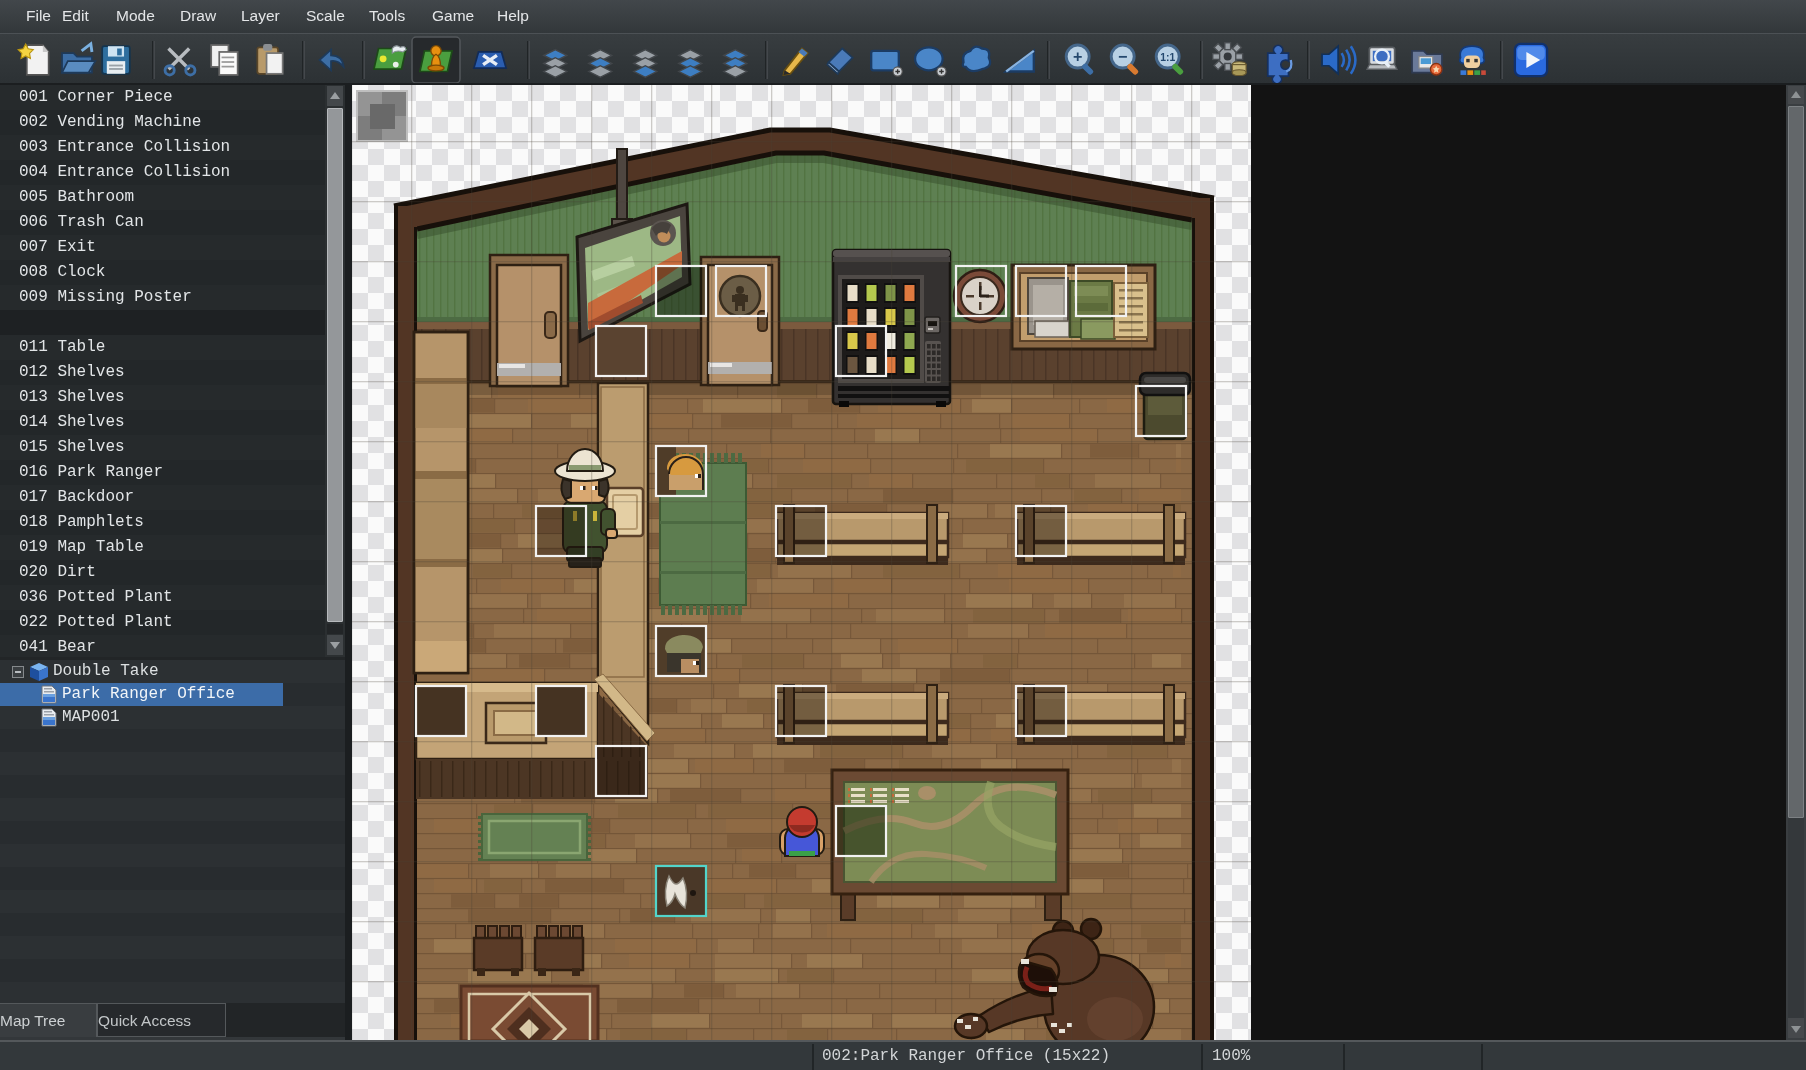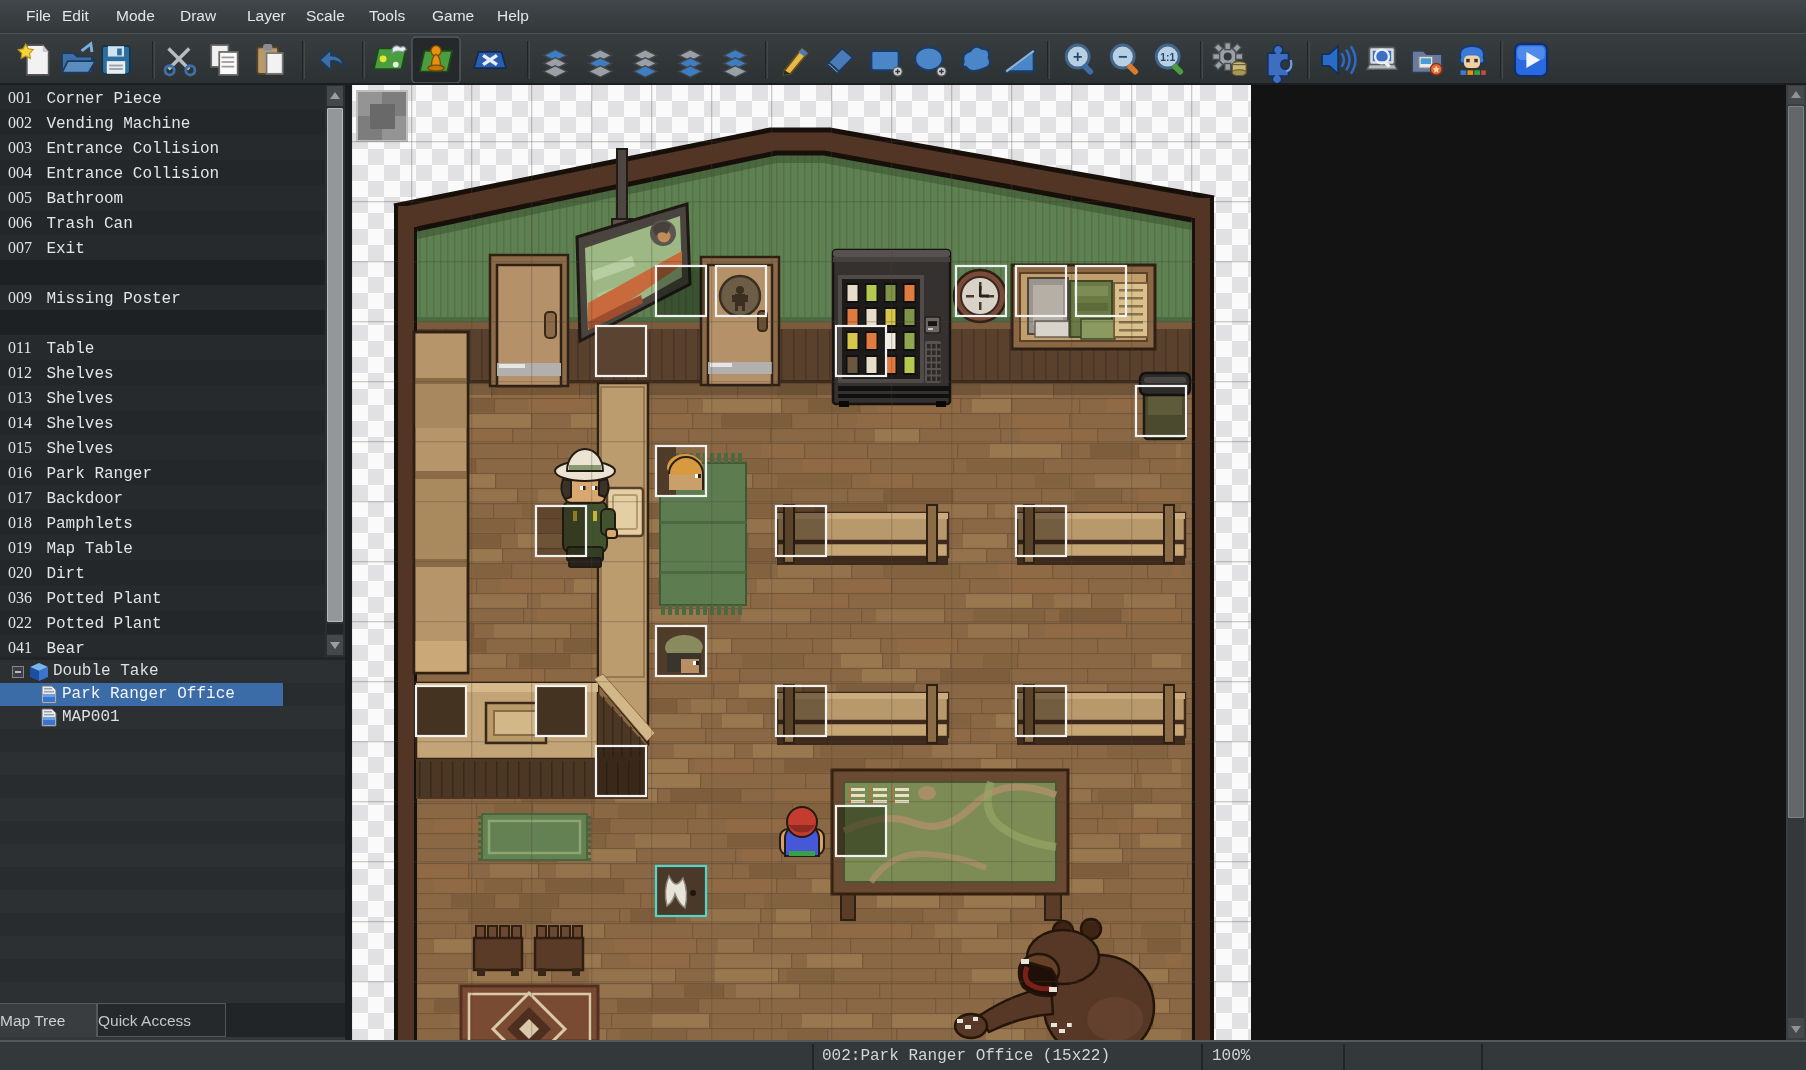--- a/index.html
+++ b/index.html
@@ -5,21 +5,21 @@
   font-family:"Liberation Sans",sans-serif; }
 #menubar { position:absolute; left:0; top:0; width:1806px; height:43px;
   background:linear-gradient(#42474b,#2e3336); border-bottom:1px solid #1d2022; }
 #menubar span { position:absolute; color:#e4e6e8; font-size:15.5px; line-height:32px; }
 #toolbar { position:absolute; left:0; top:33px; width:1806px; height:52px; overflow:hidden;
   background:linear-gradient(#383d40,#2c3134); border-top:1px solid #4c5155; border-bottom:2px solid #1b1e20; }
 #leftpanel { position:absolute; left:0; top:85px; width:345px; height:957px; background:#222527; }
 #listarea { position:absolute; left:0; top:0; width:345px; height:572px; background:#1e2123; overflow:hidden; }
 .lrow { position:absolute; left:0; width:325px; height:25px; color:#e2e5e7;
   font-family:"Liberation Mono",monospace; font-size:16px; line-height:25px; white-space:pre; }
-.lnum { display:inline-block; margin-left:8px; width:38.4px;font-family:Liberation Serif, serif; }
+.lnum { display:inline-block; margin-left:19px; width:38.4px; }
 #lscroll { position:absolute; left:325px; top:0; width:20px; height:572px; background:#2b2f31; }
 #treearea { position:absolute; left:0; top:575px; width:345px; height:343px; background:#2a2e31; overflow:hidden; }
 .trow { position:absolute; left:0; width:283px; height:23px; color:#dde0e2;
   font-family:"Liberation Mono",monospace; font-size:16px; line-height:23px; }
 #tabs { position:absolute; left:0; top:918px; width:345px; height:34px; background:#222527; }
 #belowtabs { position:absolute; left:0; top:952px; width:345px; height:5px; background:#33373a; }
 .tab { position:absolute; top:0; height:34px; color:#ccd0d2; font-size:15.5px; line-height:33px; text-align:left; }
 #statusbar { position:absolute; left:0; top:1040px; width:1806px; height:30px;
   background:#33383b; border-top:2px solid #54585b; color:#d2d5d7;
   font-family:"Liberation Mono",monospace; font-size:16px; }
@@ -30,21 +30,21 @@
     linear-gradient(45deg,#e1e1e3 25%,transparent 25%,transparent 75%,#e1e1e3 75%);
   background-size:32px 32px; background-position:0 0,16px 16px; }
 #vscroll { position:absolute; left:1786px; top:85px; width:20px; height:955px; background:#3a3e41; }
 #panelborder { position:absolute; left:345px; top:85px; width:7px; height:955px; background:#1b1e20; }
 </style></head><body>
 <div id="menubar">
     <span style="left:26px">File</span>
     <span style="left:62px">Edit</span>
     <span style="left:116px">Mode</span>
     <span style="left:180px">Draw</span>
-    <span style="left:247px">Layer</span>
+    <span style="left:241px">Layer</span>
     <span style="left:306px">Scale</span>
     <span style="left:369px">Tools</span>
     <span style="left:432px">Game</span>
     <span style="left:497px">Help</span>
   </div>
 <div id="toolbar">
     <svg width="1806" height="52" viewBox="0 0 1806 52" style="position:absolute;left:0;top:0">
       <rect x="412" y="3" width="48" height="46" rx="4" fill="#26292c" stroke="#53575b" stroke-width="1.5"></rect>
       <rect x="152" y="7" width="1.5" height="38" fill="#202426"></rect>
       <rect x="153.5" y="7" width="1.5" height="38" fill="#44484c"></rect>
@@ -242,20 +242,21 @@
   </div>
 <div id="leftpanel">
   <div id="listarea">
       <div class="lrow" style="top:0px;background:#262a2c"><span class="lnum">001</span>Corner Piece</div>
       <div class="lrow" style="top:25px;background:#232729"><span class="lnum">002</span>Vending Machine</div>
       <div class="lrow" style="top:50px;background:#262a2c"><span class="lnum">003</span>Entrance Collision</div>
       <div class="lrow" style="top:75px;background:#232729"><span class="lnum">004</span>Entrance Collision</div>
       <div class="lrow" style="top:100px;background:#262a2c"><span class="lnum">005</span>Bathroom</div>
       <div class="lrow" style="top:125px;background:#232729"><span class="lnum">006</span>Trash Can</div>
       <div class="lrow" style="top:150px;background:#262a2c"><span class="lnum">007</span>Exit</div>
+      <div class="lrow" style="top:175px;background:#232729"><span class="lnum">008</span>Clock</div>
       <div class="lrow" style="top:200px;background:#262a2c"><span class="lnum">009</span>Missing Poster</div>
       <div class="lrow" style="top:250px;background:#262a2c"><span class="lnum">011</span>Table</div>
       <div class="lrow" style="top:275px;background:#232729"><span class="lnum">012</span>Shelves</div>
       <div class="lrow" style="top:300px;background:#262a2c"><span class="lnum">013</span>Shelves</div>
       <div class="lrow" style="top:325px;background:#232729"><span class="lnum">014</span>Shelves</div>
       <div class="lrow" style="top:350px;background:#262a2c"><span class="lnum">015</span>Shelves</div>
       <div class="lrow" style="top:375px;background:#232729"><span class="lnum">016</span>Park Ranger</div>
       <div class="lrow" style="top:400px;background:#262a2c"><span class="lnum">017</span>Backdoor</div>
       <div class="lrow" style="top:425px;background:#232729"><span class="lnum">018</span>Pamphlets</div>
       <div class="lrow" style="top:450px;background:#262a2c"><span class="lnum">019</span>Map Table</div>

